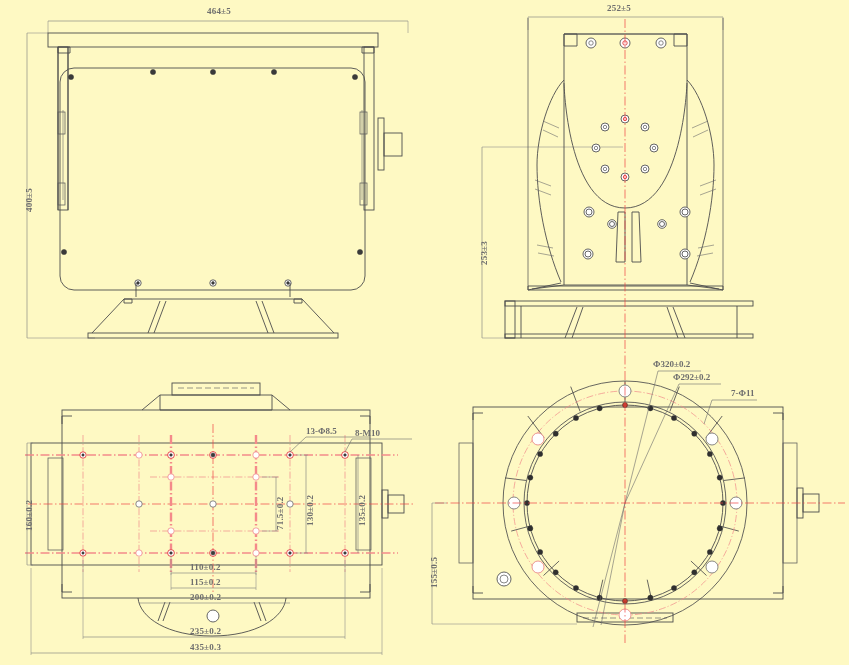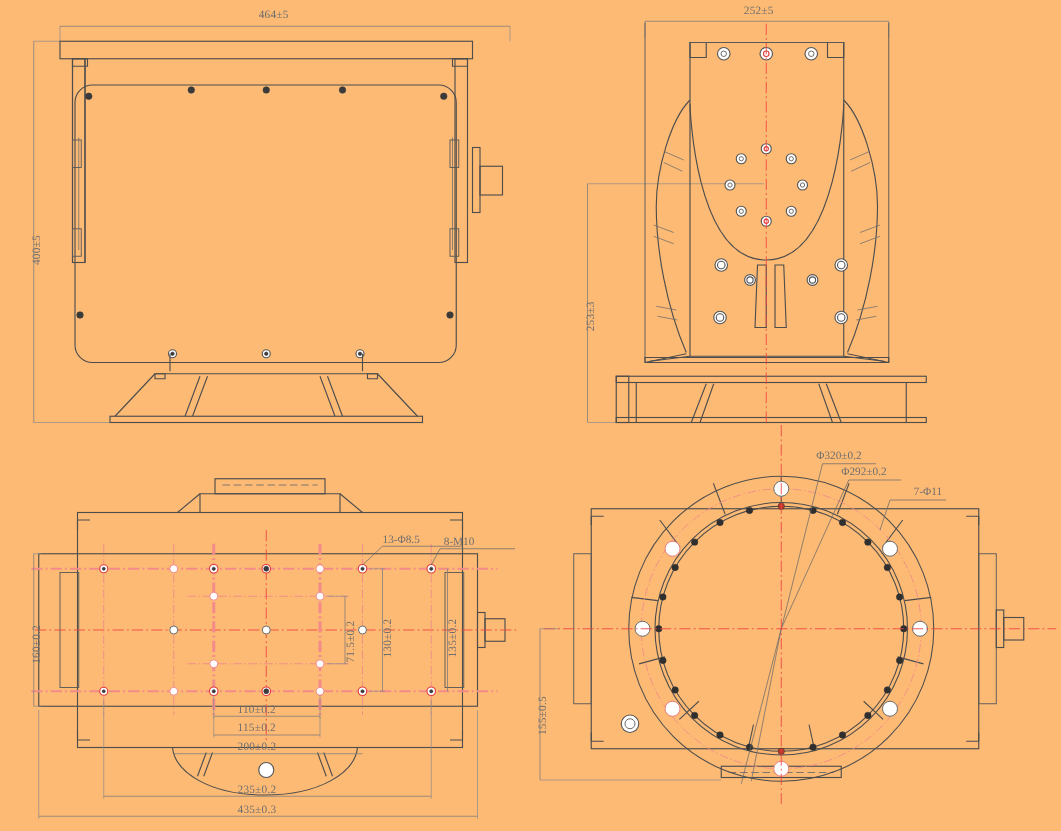--- a/index.html
+++ b/index.html
@@ -10,21 +10,22 @@
   body {
     width: 849px;
     height: 665px;
     font-family: "Liberation Serif", serif;
     overflow: hidden;
   }
   #sheet {
     position: relative;
     width: 849px;
     height: 665px;
-    background: #fdba74;
+    background: #fef9c3;
+    font-weight: bold;
   }
   .view {
     position: absolute;
   }
   svg { display: block; overflow: visible; }
 
   
   .outline   { fill: none; stroke: #4d4d4d; stroke-width: 0.9; }
   .outline-t { fill: none; stroke: #5a5a5a; stroke-width: 0.75; }
   .thin      { fill: none; stroke: #6b6b6b; stroke-width: 0.6; }
@@ -143,21 +144,21 @@
         <path class="outline" d="M160,301 L148,333 M166,301 L154,333"></path>
         <path class="outline" d="M262,301 L274,333 M256,301 L268,333"></path>
         <rect class="outline" x="88" y="333" width="250" height="5"></rect>
       </g>
     </svg>
 
     <div class="dimtxt" style="left:207px; top:6px;">464±5</div>
     <div class="dimtxt vert" style="left:24px; top:212px;">400±5</div>
   </div>
 
-  <div class="view" style="left:413px; top:0px; width:424px; height:340px;">
+  <div class="view" style="left:425px; top:0px; width:424px; height:340px;">
 
     <svg width="424" height="340" viewBox="0 0 424 340">
 
       <g>
         <line class="dimline" x1="103" y1="17" x2="298" y2="17"></line>
         <line class="extline" x1="103" y1="17" x2="103" y2="30"></line>
         <line class="extline" x1="298" y1="17" x2="298" y2="30"></line>
       </g>
 
       <g>

